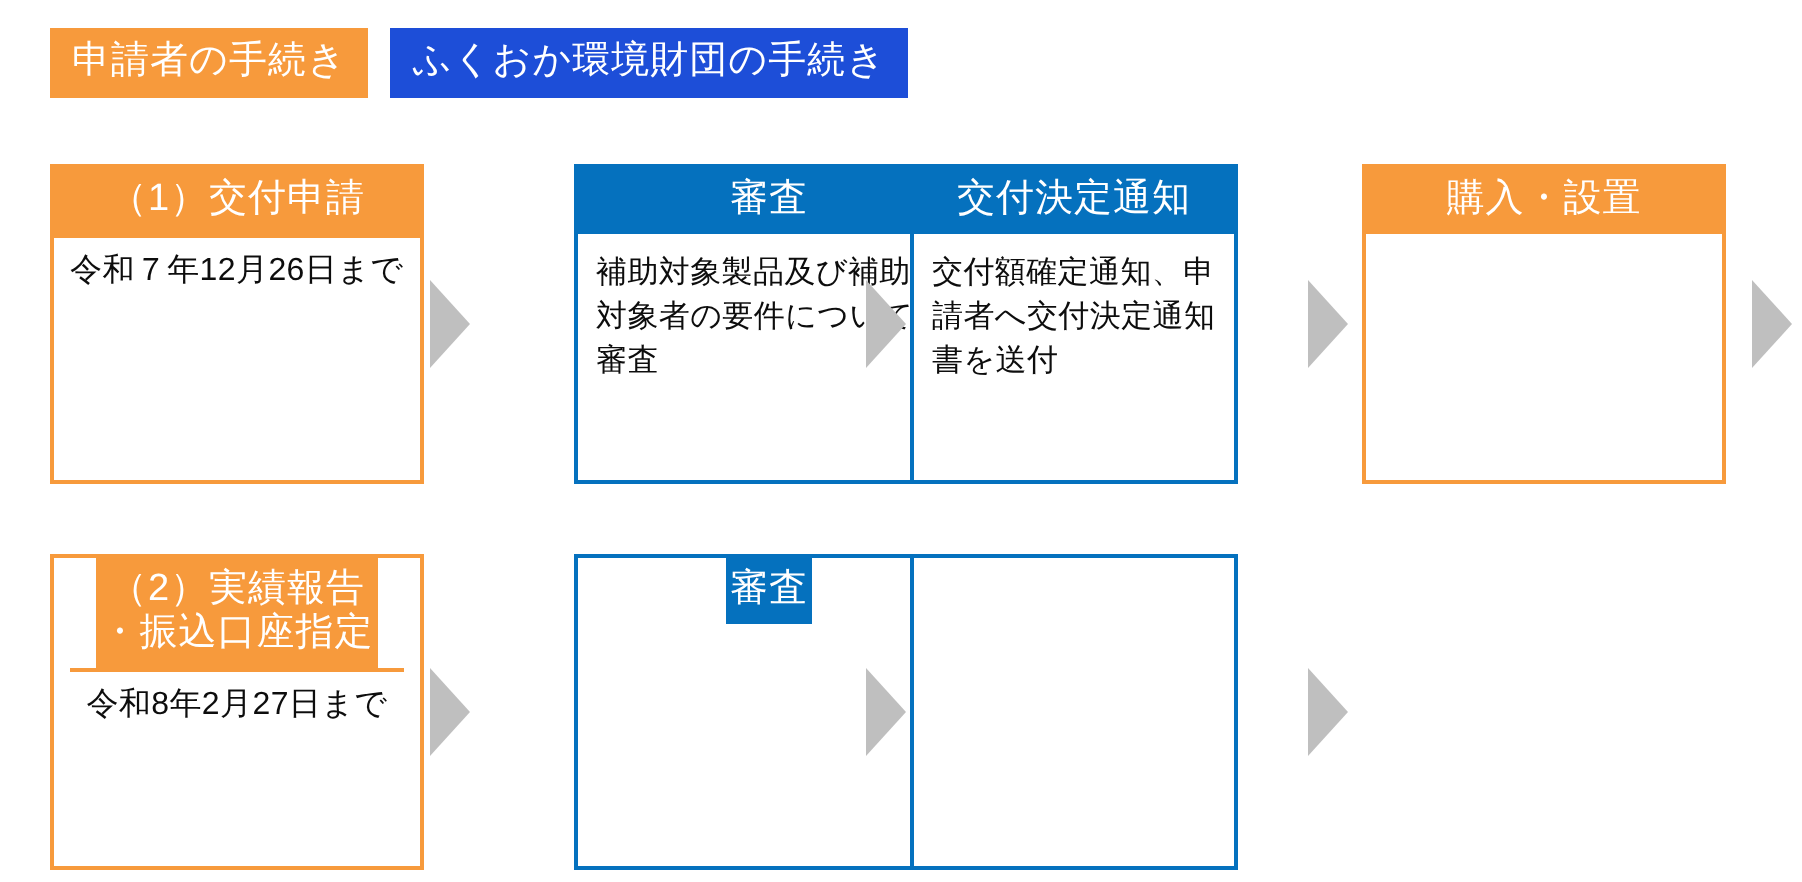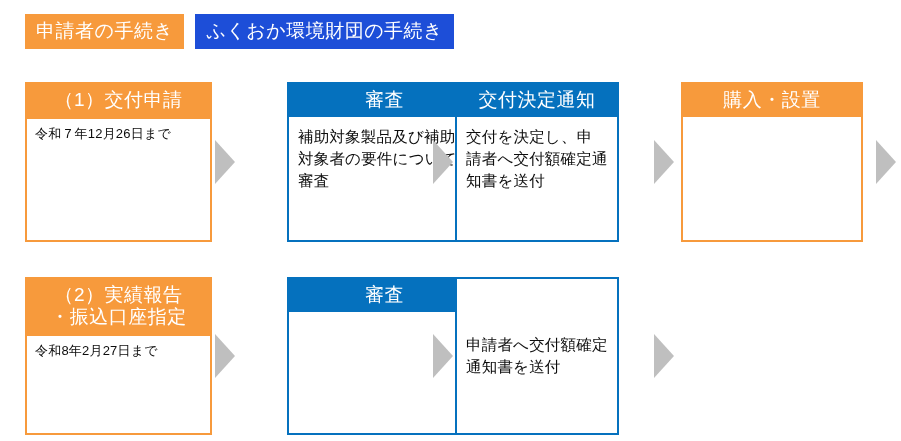--- a/index.html
+++ b/index.html
@@ -76,21 +76,21 @@
     line-height: 1.42;
     padding: 9px 9px 6px 9px;
     display: flex;
     align-items: flex-start;
     letter-spacing: 0.2px;
   }
   .step-body.center { align-items: center; padding-bottom: 9px; }
 
   .step-footer {
     border-top: 2px solid #f79a3c;
-    font-size: 13px;
+    font-size: 16px;
     line-height: 1.2;
     padding: 7px 8px 7px 8px;
     letter-spacing: 0.2px;
     white-space: nowrap;
   }
 
   
   .arrow {
     position: absolute;
     width: 0;
@@ -105,21 +105,21 @@
   .col-2 { left: 243px; width: 195px; margin-left: 44px; }
   .col-3 { left: 455px; width: 164px; }
   .col-4 { left: 681px; width: 182px; }
 
   .arr-1 { left: 215px; }
   .arr-2 { left: 433px; }
   .arr-3 { left: 654px; }
   .arr-4 { left: 876px; }
 
   .h1 { height: 160px; }
-  .h2 { height: 158px; }
+  .h2 { height: 158px; align-items: center; }
 </style>
 </head>
 <body>
 
 <div class="legend">
   <div class="legend-chip orange">申請者の手続き</div>
   <div class="legend-chip blue">ふくおか環境財団の手続き</div>
 </div>
 
 <div class="row" id="row-1">
@@ -133,21 +133,21 @@
 
   <div class="step col-2 h1">
     <div class="step-header">審査</div>
     <div class="step-body">補助対象製品及び補助対象者の要件について審査</div>
   </div>
 
   <div class="arrow arr-2" style="top:58px"></div>
 
   <div class="step col-3 h1">
     <div class="step-header">交付決定通知</div>
-    <div class="step-body">交付を決定し、申請者へ交付額確定通知書を送付</div>
+    <div class="step-body">交付額確定通知、申請者へ交付決定通知書を送付</div>
   </div>
 
   <div class="arrow arr-3" style="top:58px"></div>
 
   <div class="step orange col-4 h1">
     <div class="step-header">購入・設置</div>
   </div>
 
   <div class="arrow arr-4" style="top:58px"></div>
 </div>
@@ -162,18 +162,17 @@
 
   <div class="arrow arr-1" style="top:57px"></div>
 
   <div class="step col-2 h2">
     <div class="step-header">審査</div>
   </div>
 
   <div class="arrow arr-2" style="top:57px"></div>
 
   <div class="step col-3 h2">
-    <div class="step-body center">申請者へ交付額確定通知書を送付</div>
   </div>
 
   <div class="arrow arr-3" style="top:57px"></div>
 
 </div>
 
 </body></html>

